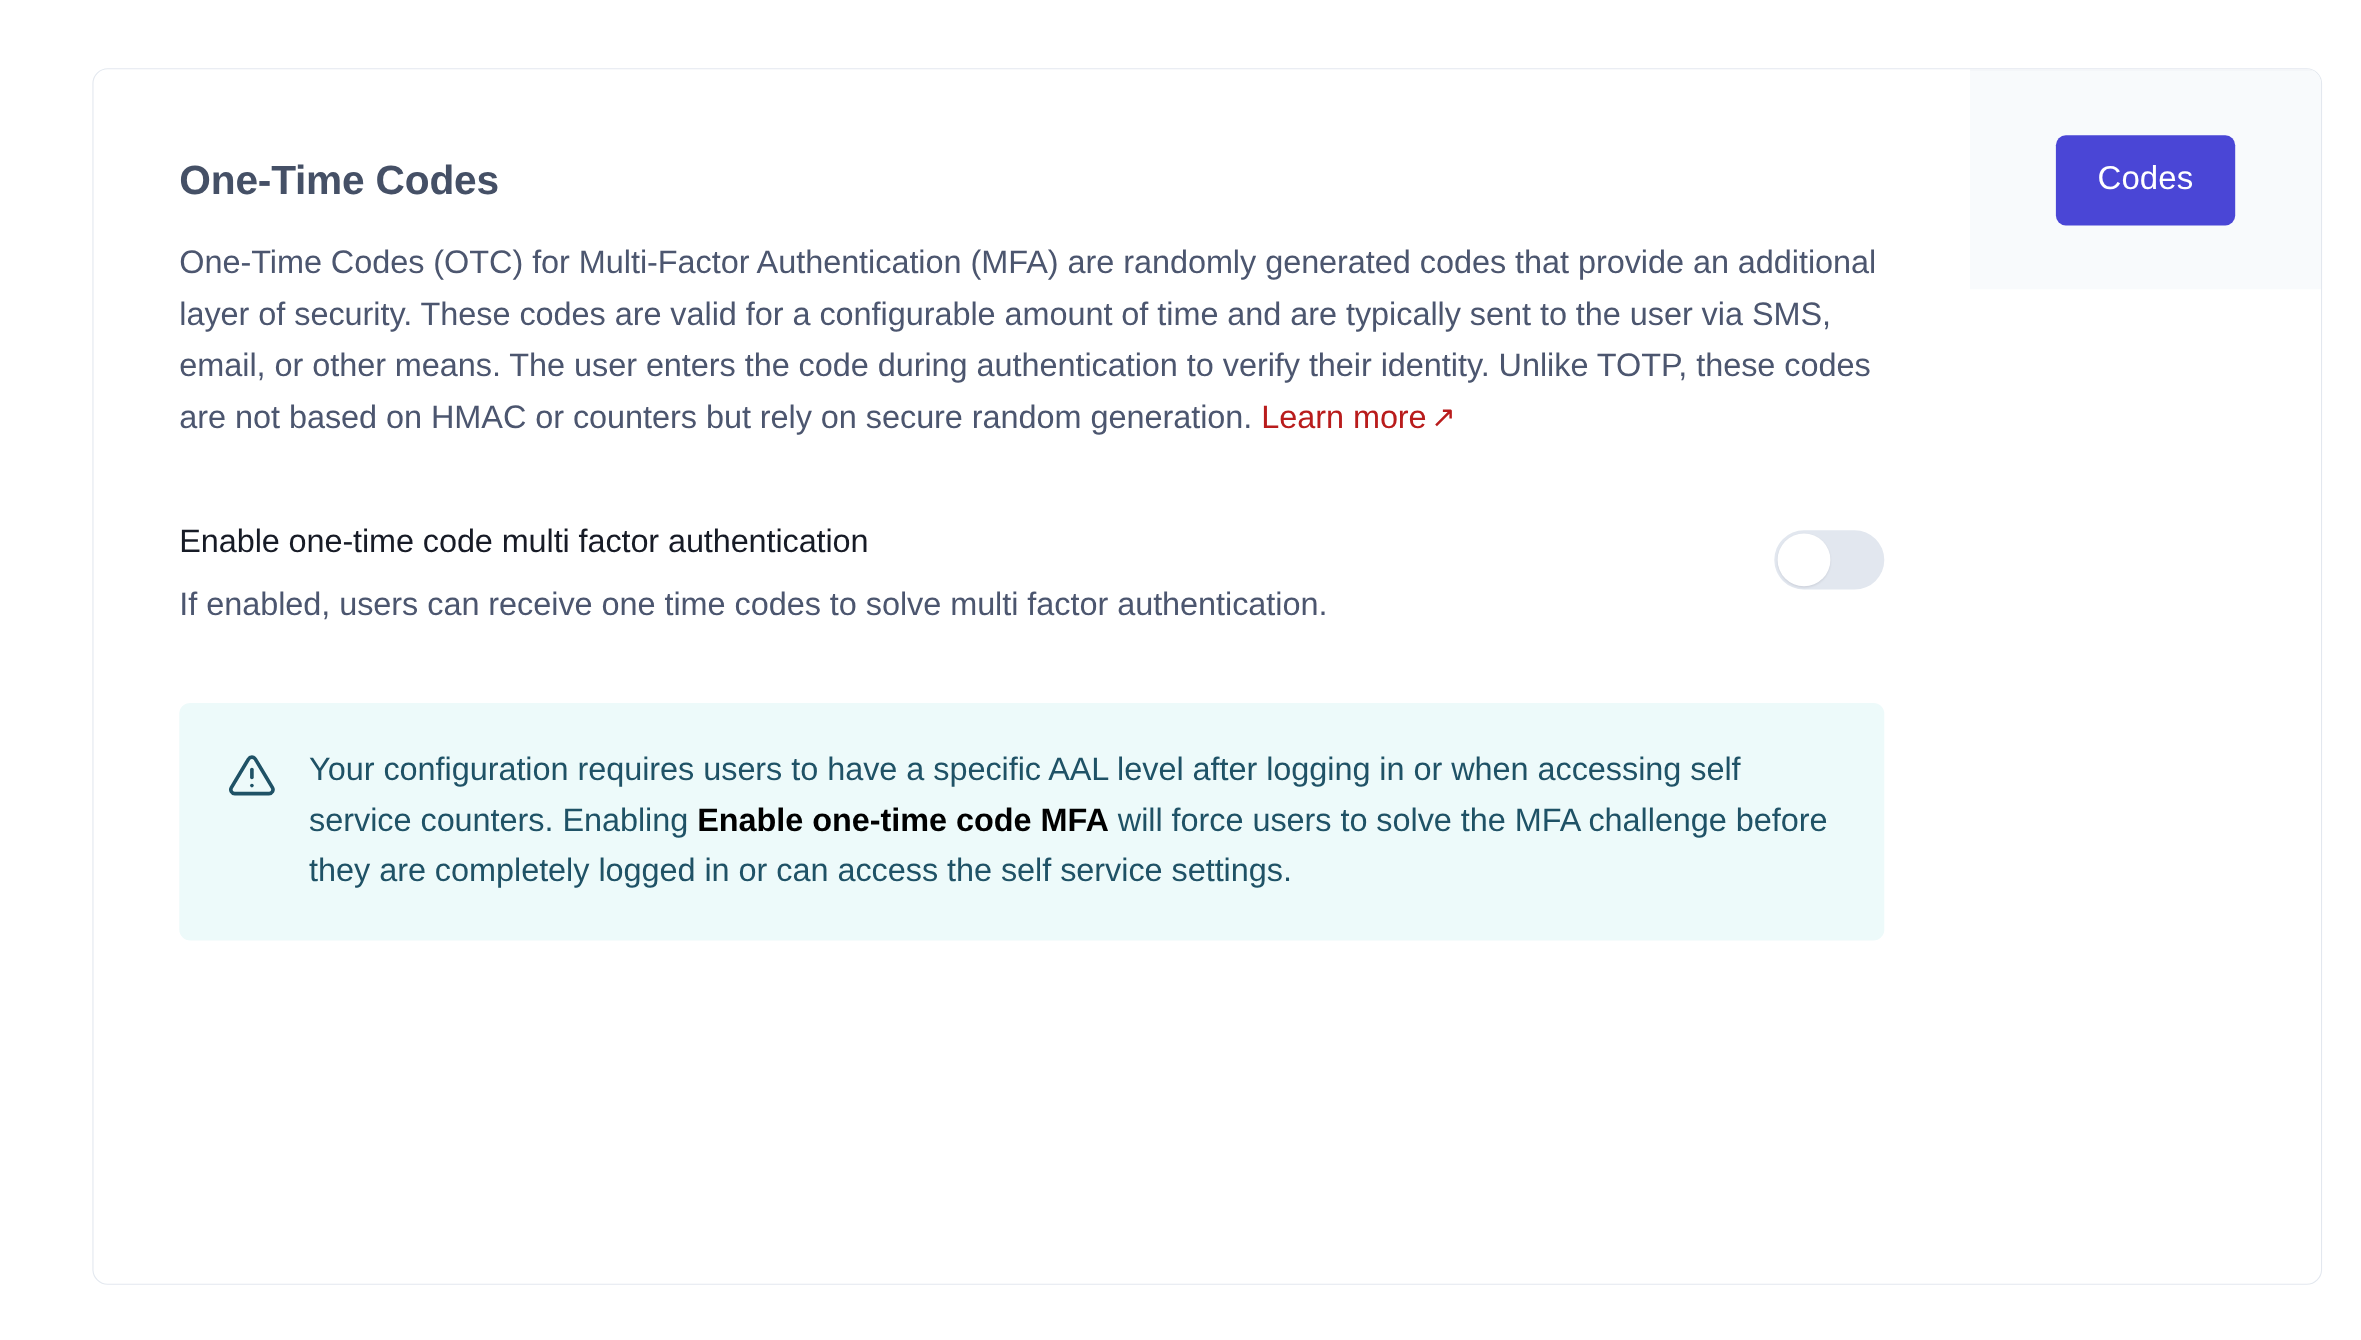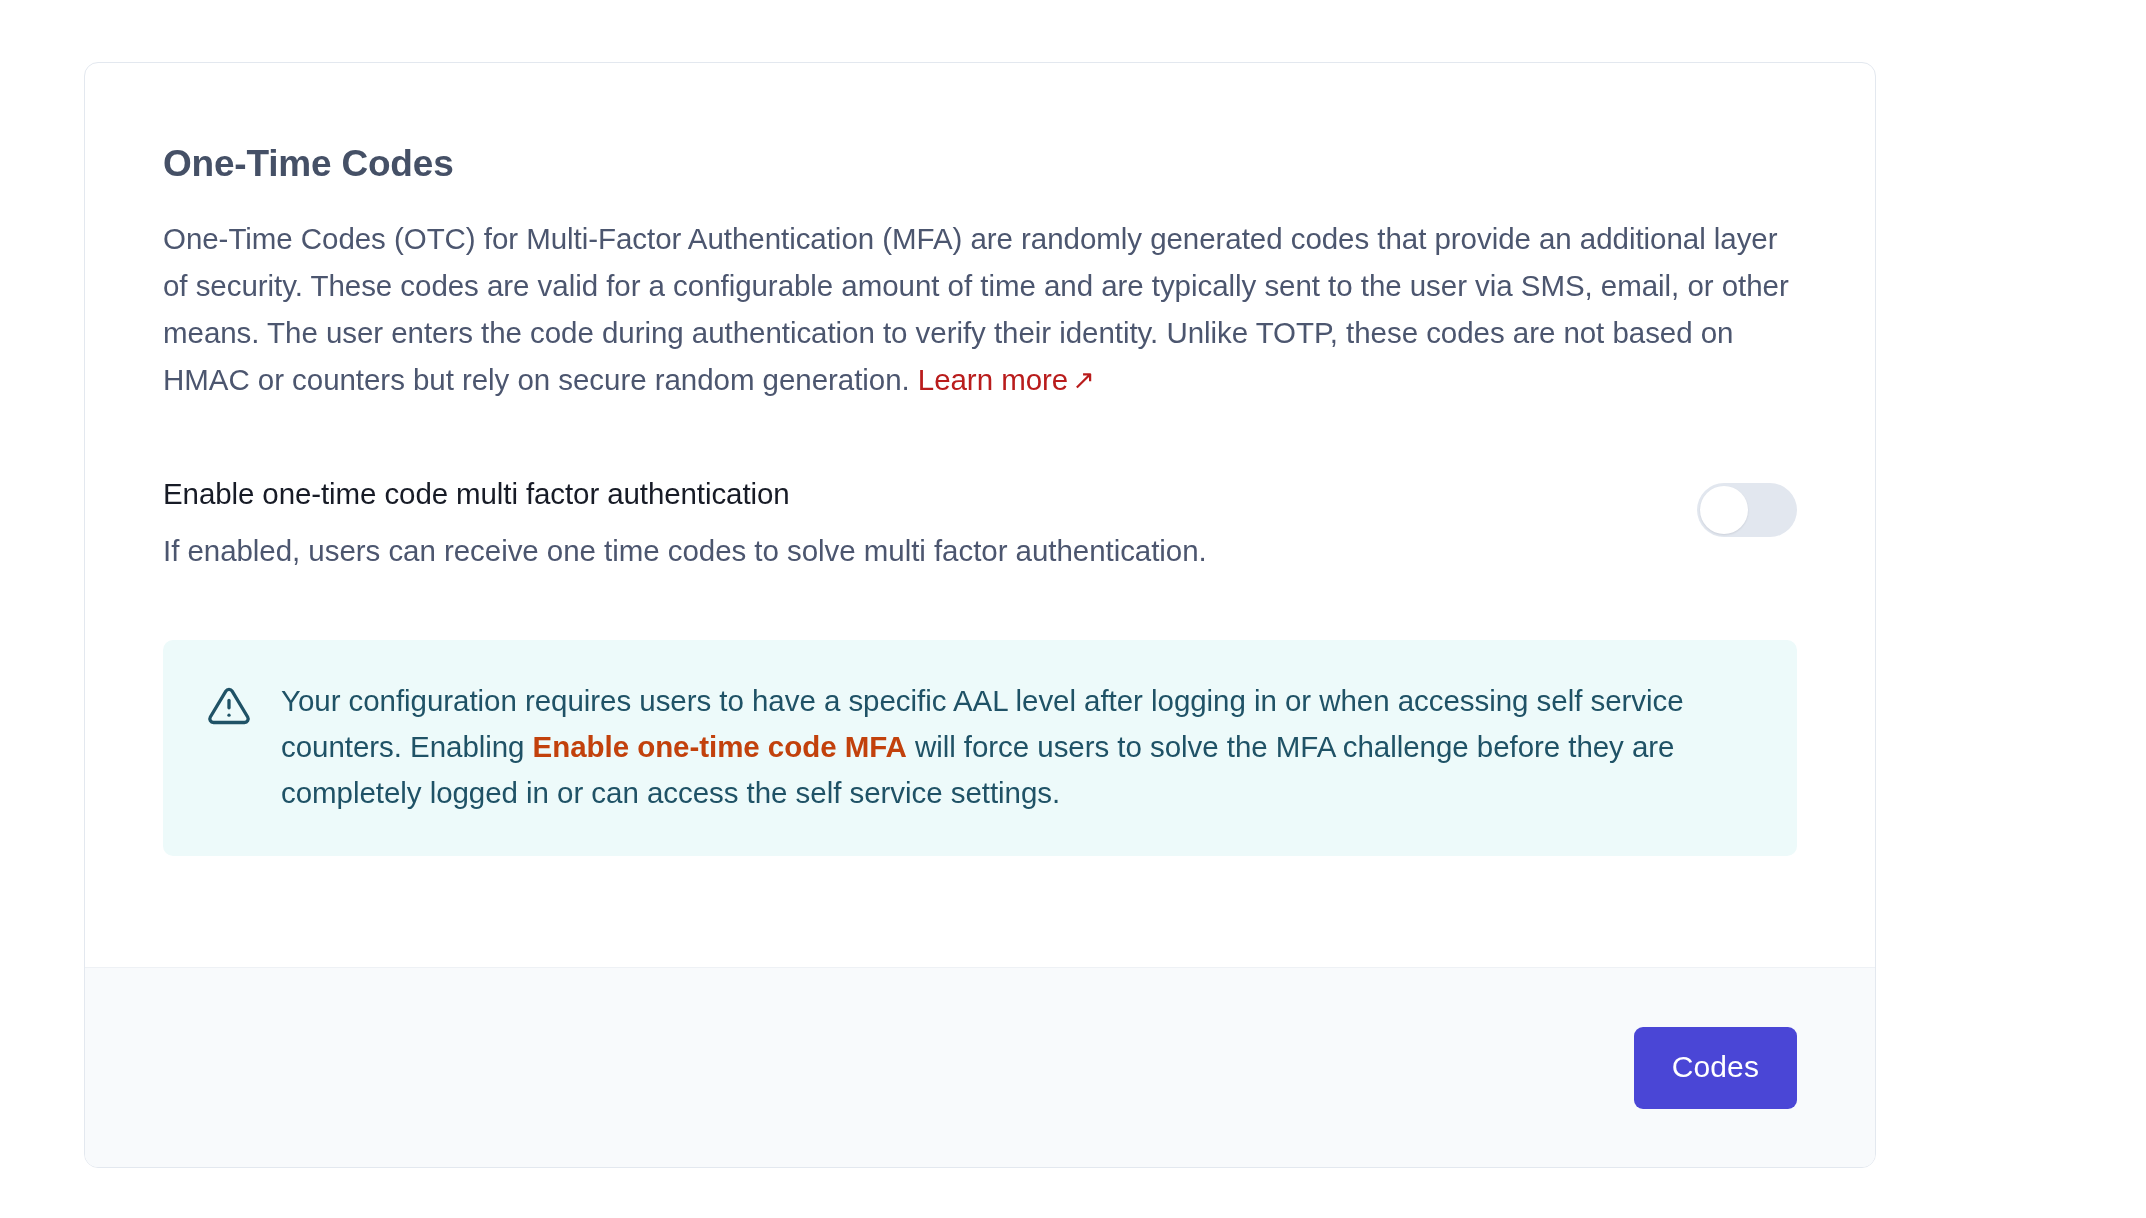--- a/index.html
+++ b/index.html
@@ -18,28 +18,27 @@
     width: 2146px;
     height: 1218px;
     background: #ffffff;
   }
 
   
   .card {
     position: absolute;
     left: 84px;
     top: 62px;
-    width: 1792px;
+    width: 2027px;
     height: 1106px;
     background: #ffffff;
     border: 1.5px solid #e3e8ef;
     border-radius: 14px;
     overflow: hidden;
     display: flex;
-    flex-direction: column;
   }
 
   .card-body {
     flex: 1 1 auto;
     padding: 78px 78px 0 78px;
   }
 
   
   .section-title {
     margin: 0;
@@ -140,21 +139,21 @@
   }
   .callout-icon svg { display: block; width: 44px; height: 44px; }
 
   .callout-text {
     margin: 0;
     font-size: 29.5px;
     line-height: 46px;
     color: #1f5266;
     letter-spacing: -0.05px;
   }
-  .callout-text b { font-weight: 700; color: #c2410c; }
+  .callout-text b { font-weight: 700; color: #000000; }
 
   
   .card-footer {
     flex: 0 0 auto;
     height: 200px;
     background: #f8fafc;
     border-top: 1.5px solid #eef1f5;
     display: flex;
     align-items: center;
     justify-content: flex-end;

